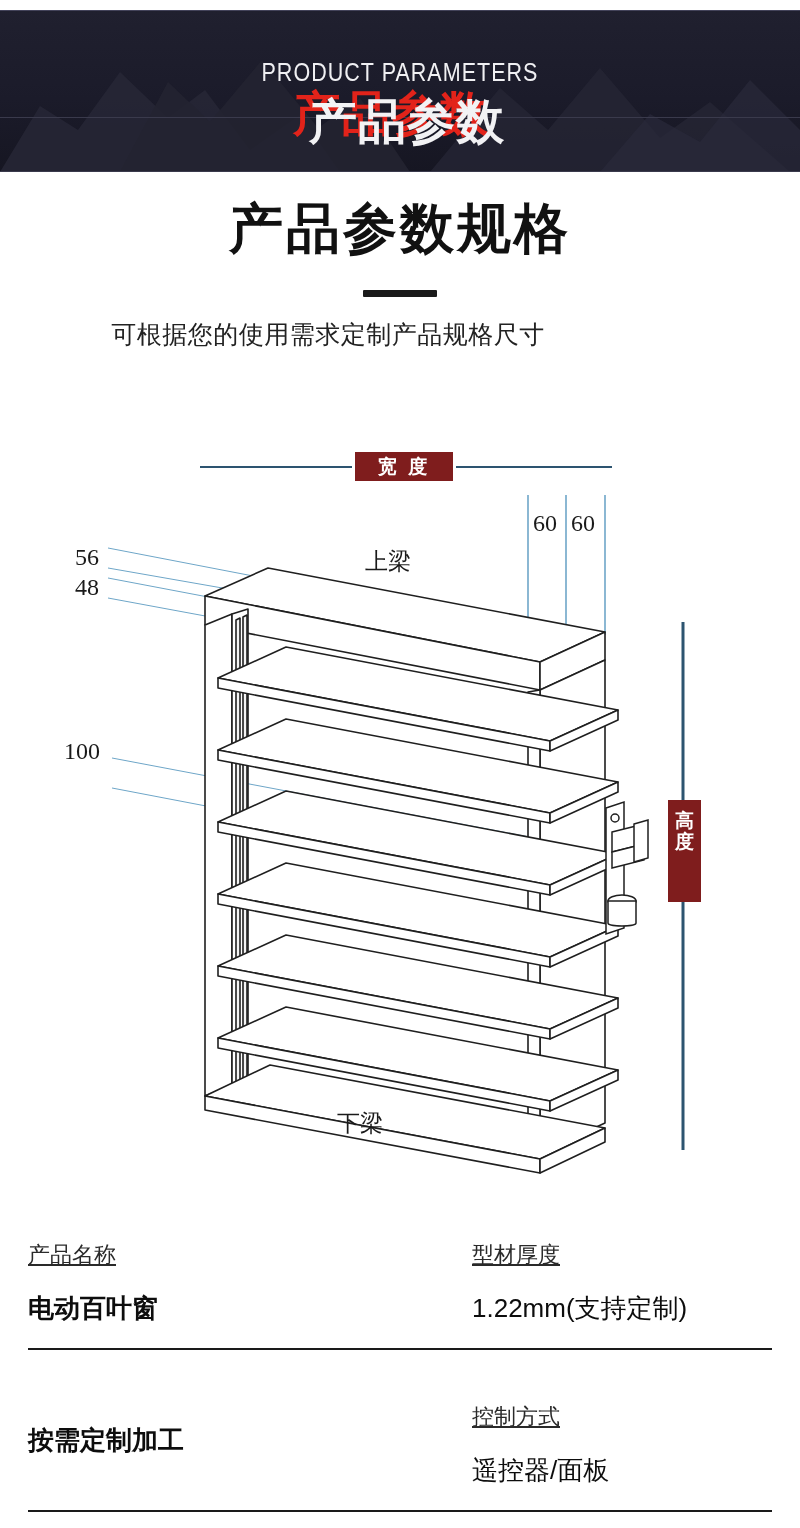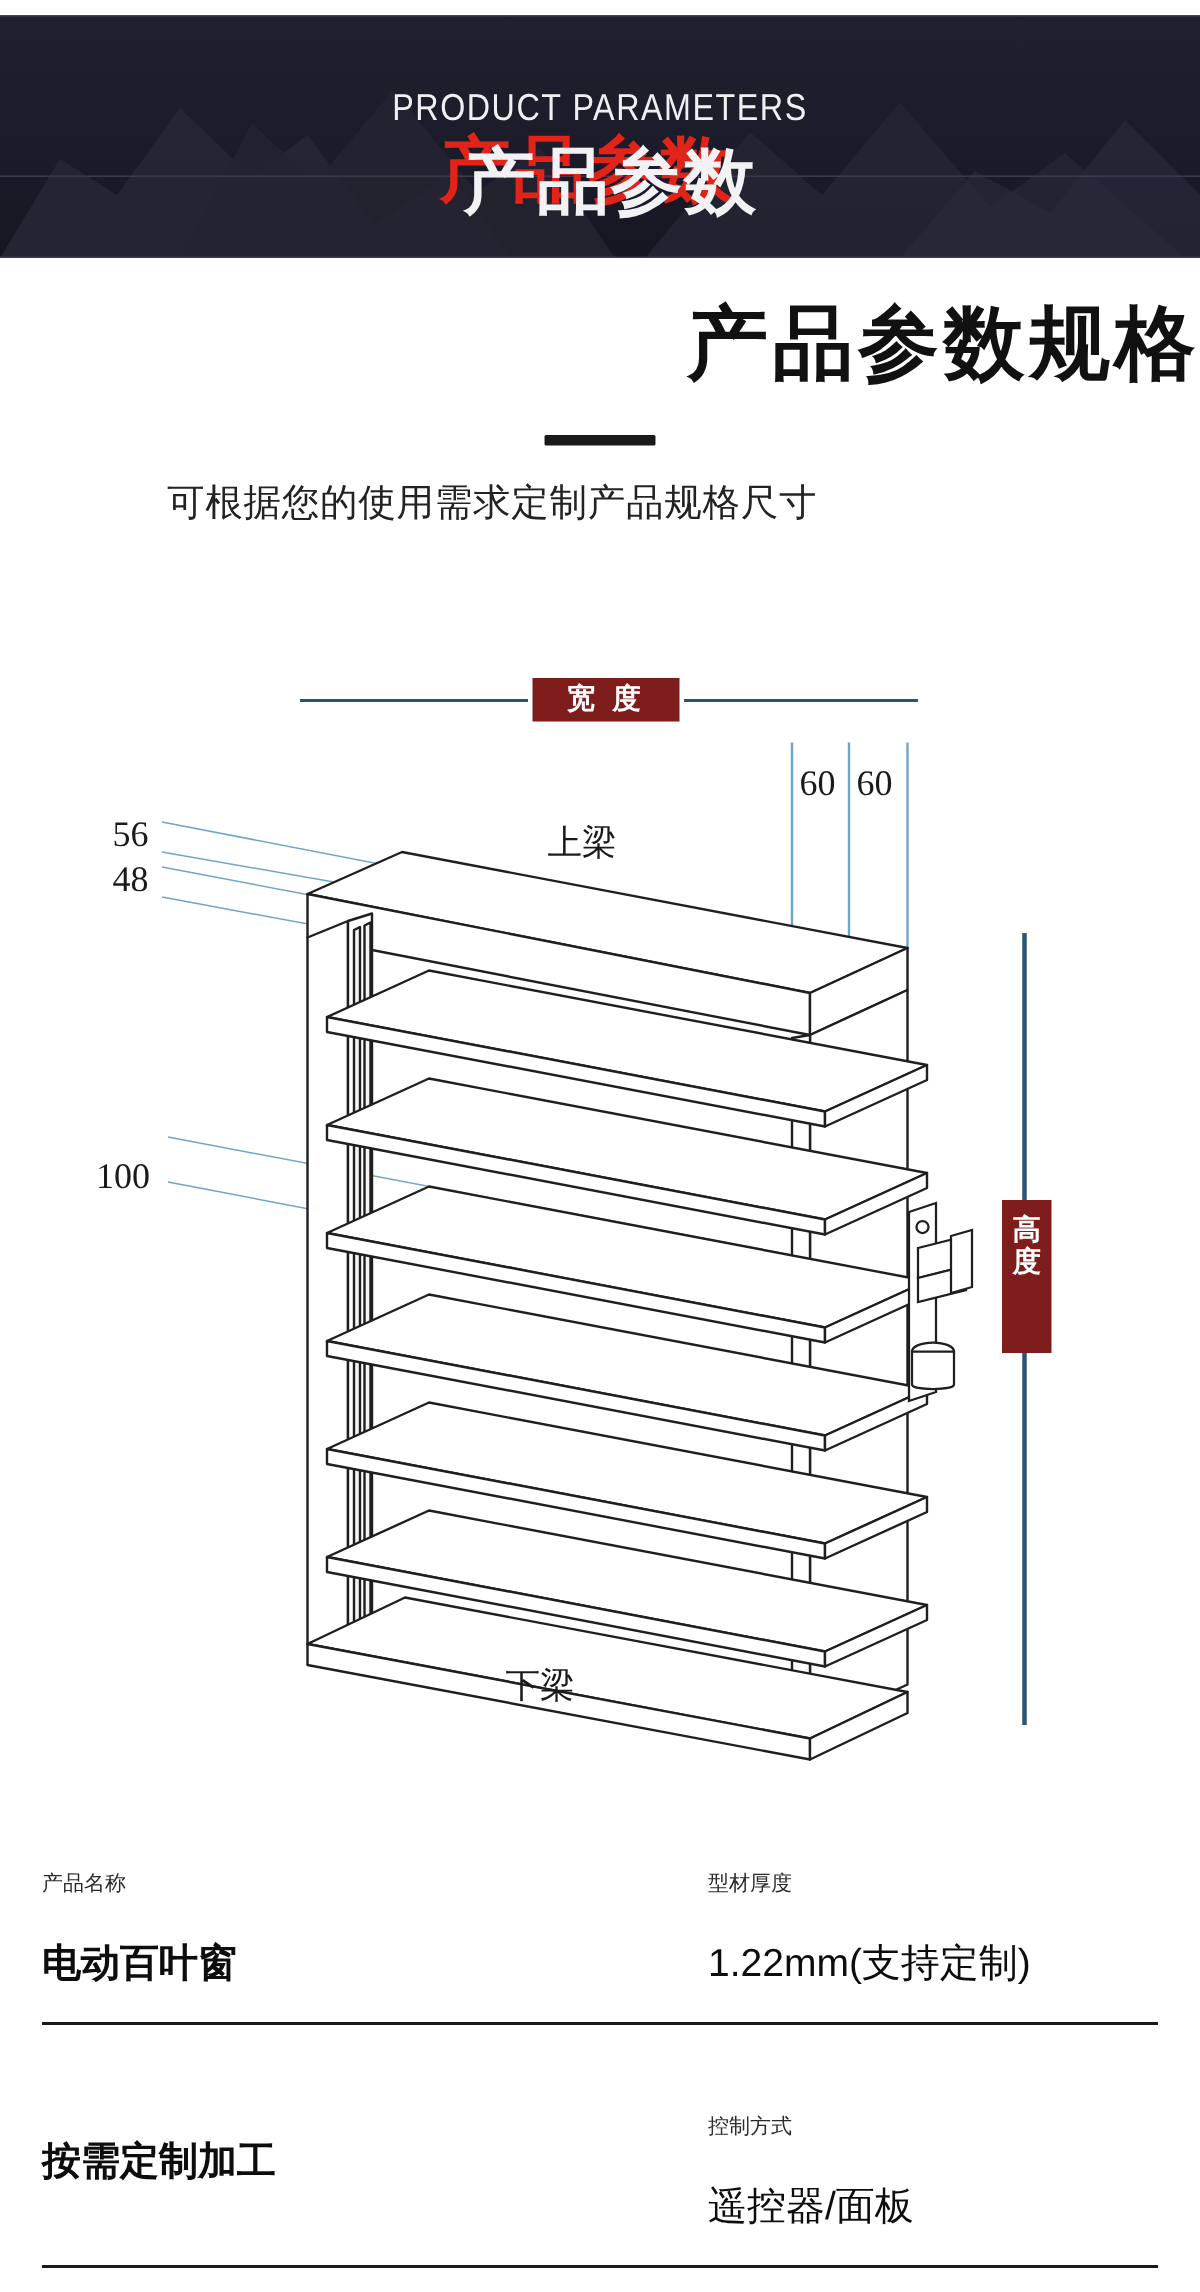--- a/index.html
+++ b/index.html
@@ -39,21 +39,21 @@
     position:absolute; left:0; top:0; width:800px; text-align:center;
     font-size:48px; font-weight:bold; line-height:60px;
     letter-spacing:1px;
   }
   .banner-cn.red  { color:#e2231a; transform:translate(-9px,-4px); }
   .banner-cn.white{ color:#f2f2f4; transform:translate(7px,4px); }
 
   
   .page-title {
     position:absolute; left:0; top:193px; width:800px;
-    text-align:right; color:#111;
+    text-align:center; color:#111;
     font-size:54px; font-weight:bold; letter-spacing:3px;
   }
   .title-rule {
     position:absolute; left:363px; top:290px; width:74px; height:7px;
     background:#1a1a1a; border-radius:1px;
   }
   .page-sub {
     position:absolute; left:0; top:318px; width:656px;
     text-align:center; color:#222;
     font-size:25px; letter-spacing:.5px;
@@ -85,21 +85,21 @@
   .part-label {
     position:absolute; color:#1a1a1a; font-size:23px;
   }
 
   
   .spec { position:absolute; left:0; top:1240px; width:800px; }
   .spec-row { position:relative; width:800px; height:128px; }
   .spec-cell { position:absolute; top:0; width:330px; }
   .spec-cell.c0 { left:28px; }
   .spec-cell.c1 { left:472px; }
-  .spec-key { font-size:14px; color:#2a2a2a; line-height:30px; }
+  .spec-key { font-size:22px; color:#2a2a2a; line-height:30px;text-decoration:underline; }
   .spec-val { font-size:26px; color:#0d0d0d; line-height:34px; margin-top:21px; }
   .spec-val.bold { font-weight:bold; }
   .spec-div {
     position:absolute; left:28px; width:744px; height:2px; background:#1a1a1a;
   }
 </style>
 </head>
 <body>
 
 <div class="banner">
@@ -224,21 +224,21 @@
 
 <div class="badge badge-width">宽 度</div>
 
 <div class="badge badge-height">
   <span>高</span>
   <span>度</span>
 </div>
 
 <div class="dim-label" style="left:75px; top:544px;">56</div>
 <div class="dim-label" style="left:75px; top:574px;">48</div>
-<div class="dim-label" style="left:64px; top:772px;">100</div>
+<div class="dim-label" style="left:64px; top:738px;">100</div>
 <div class="dim-label" style="left:533px; top:510px;">60</div>
 <div class="dim-label" style="left:571px; top:510px;">60</div>
 
 <div class="part-label" style="left:365px; top:546px;">上梁</div>
 <div class="part-label" style="left:337px; top:1108px;">下梁</div>
 
 <div class="spec">
 
   <div class="spec-row">
     <div class="spec-cell c0">

